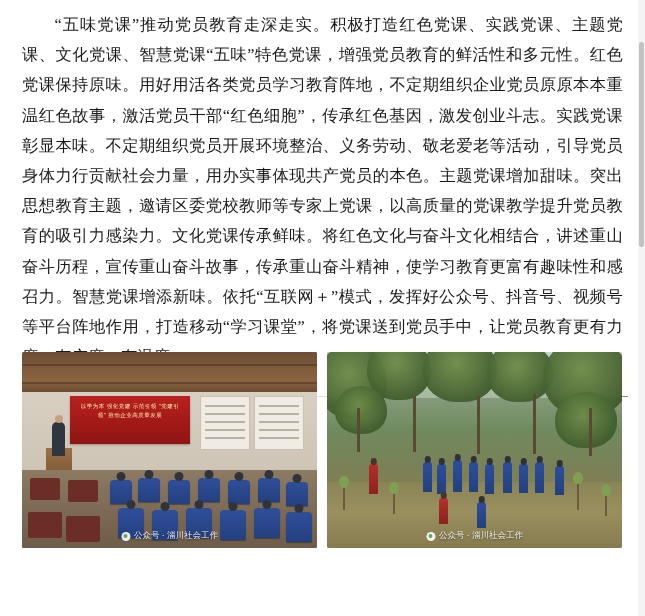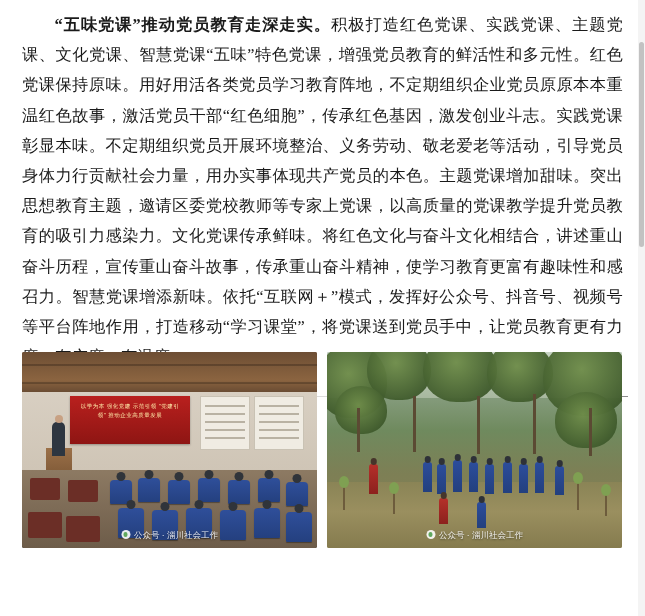--- a/index.html
+++ b/index.html
@@ -28,21 +28,21 @@
     font-family: "Liberation Serif", serif;
     font-size: 16.3px;
     line-height: 30.2px;
     color: #1a1a1a;
     text-align: justify;
     text-justify: inter-ideograph;
     letter-spacing: 0.2px;
     text-indent: 2em;
   }
   .para b {
-    font-weight: bold;
+    font-weight: normal;
   }
   .divider-wrap {
     position: relative;
     margin: 14px 0 0 0;
     height: 40px;
   }
   .rule {
     position: absolute;
     left: 22px;
     right: 22px;
@@ -190,21 +190,21 @@
   .po-person.red::before { background: #46352b; }
   .po-sapling {
     position: absolute; width: 2px; background: #6d5c3c;
   }
   .po-sapling::before {
     content: ""; position: absolute; left: -4px; top: -8px; width: 10px; height: 12px;
     border-radius: 50%; background: #7fa052;
   }
   .watermark {
     position: absolute; left: 50%; transform: translateX(-50%); bottom: 6px;
-    display: flex; align-items: flex-start; gap: 4px;
+    display: flex; align-items: center; gap: 4px;
     font-size: 8.5px; color: rgba(255,255,255,0.92);
     text-shadow: 0 1px 2px rgba(0,0,0,0.55);
     font-family: "Liberation Sans", sans-serif;
     white-space: nowrap;
   }
   .wm-dot {
     width: 9px; height: 9px; border-radius: 50%;
     background: rgba(255,255,255,0.9);
     display: inline-block; position: relative; flex: 0 0 auto;
   }

